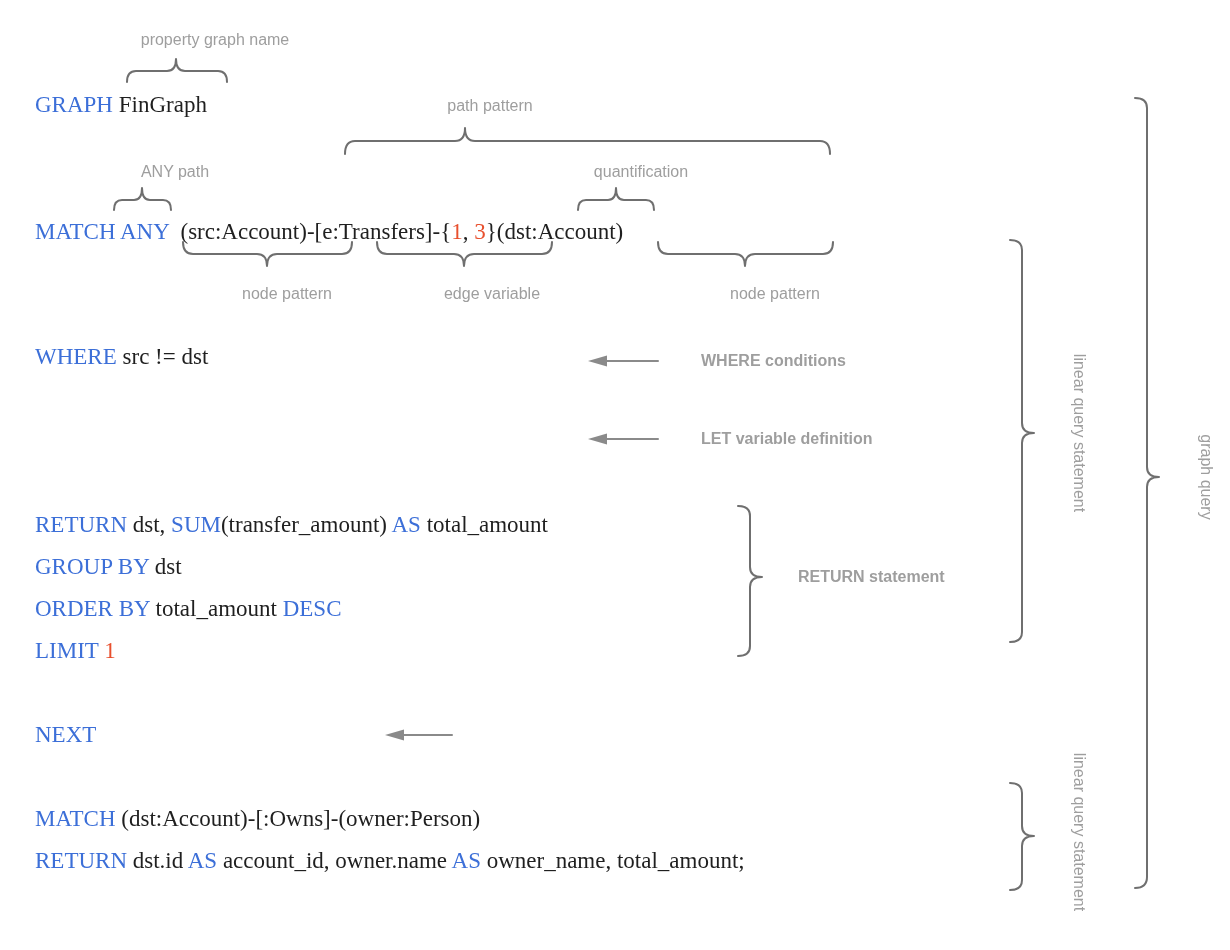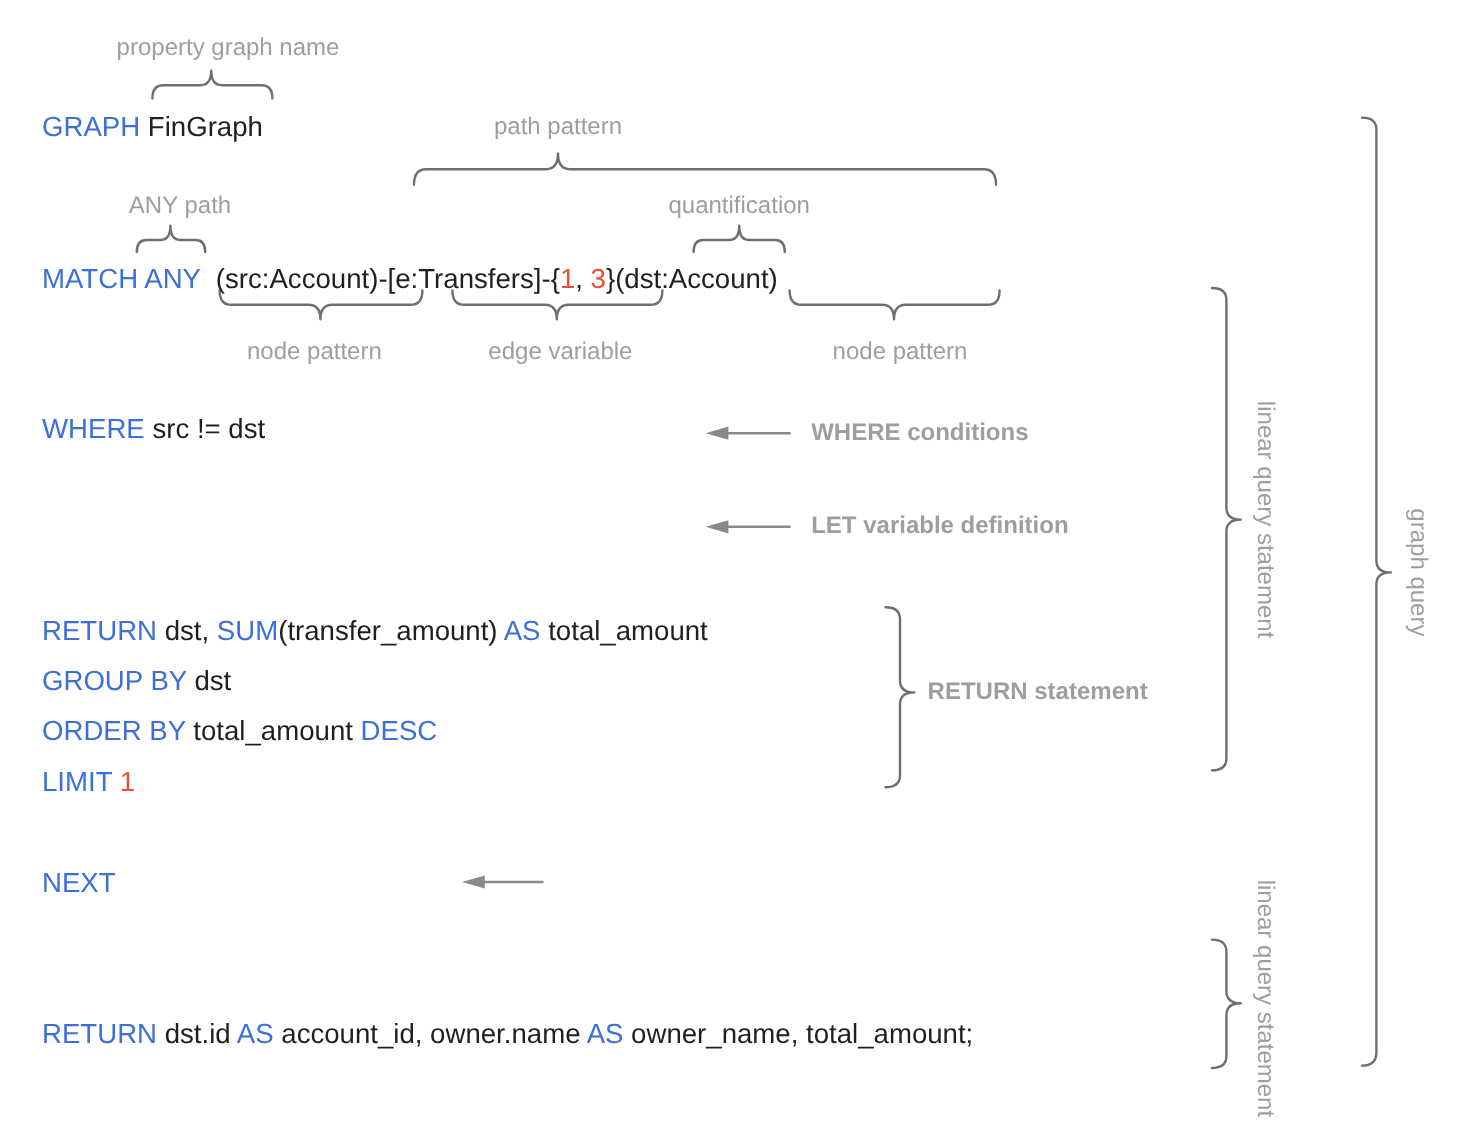--- a/index.html
+++ b/index.html
@@ -1,25 +1,25 @@
 <!DOCTYPE html>
 <html style="--keyword: #3c6fd8; --number: #e8502e; --code: #1f1f1f; --label: #9e9e9e; --brace: #6f6f6f; --arrow: #8a8a8a;"><head>
 <meta charset="utf-8">
 <title>Annotated graph query diagram</title>
 <style>
   html,body{margin:0;padding:0;background:#ffffff;}
   body{width:1230px;height:950px;overflow:hidden;}
   #canvas{position:relative;width:1230px;height:950px;background:#ffffff;
           font-family:"Liberation Sans",sans-serif;}
-  .code{position:absolute;font-family:Liberation Sans, sans-serif;font-size:23px;
+  .code{position:absolute;font-family:Liberation Serif, serif;font-size:23px;
         line-height:24px;white-space:pre;color:var(--code,#1f1f1f);}
   .kw{color:var(--keyword,#3c6fd8);}
   .num{color:var(--number,#e8502e);}
-  .lbl{position:absolute;font-size:20px;color:var(--label,#9e9e9e);white-space:nowrap;
-       transform:translate(-50%,-50%);}
+  .lbl{position:absolute;font-size:16px;color:var(--label,#9e9e9e);white-space:nowrap;
+       transform:translate(-50%,-50%);margin-left:25px;}
   .lbl.left{transform:translate(0,-50%);font-weight:bold;}
   .lbl.vert{writing-mode:vertical-rl;transform:translate(-50%,-50%);}
   svg.overlay{position:absolute;left:0;top:0;}
   .brace{fill:none;stroke:var(--brace,#6f6f6f);stroke-width:2;
          stroke-linecap:round;stroke-linejoin:round;}
   .arrow-line{fill:none;stroke:var(--arrow,#8a8a8a);stroke-width:2;stroke-linecap:round;}
   .arrow-head{fill:var(--arrow,#8a8a8a);stroke:none;}
 </style>
 </head>
 <body>
@@ -60,20 +60,21 @@
   <div class="code" style="left:35px;top:513px"><span class="kw">RETURN</span><span> dst, </span><span class="kw">SUM</span><span>(transfer_amount) </span><span class="kw">AS</span><span> total_amount</span></div>
 
   <div class="code" style="left:35px;top:555px"><span class="kw">GROUP BY</span><span> dst</span></div>
 
   <div class="code" style="left:35px;top:597px"><span class="kw">ORDER BY</span><span> total_amount </span><span class="kw">DESC</span></div>
 
   <div class="code" style="left:35px;top:639px"><span class="kw">LIMIT </span><span class="num">1</span></div>
 
   <div class="code" style="left:35px;top:723px"><span class="kw">NEXT</span></div>
 
+  <div class="code" style="left:35px;top:807px"><span class="kw">MATCH</span><span> (dst:Account)-[:Owns]-(owner:Person)</span></div>
 
   <div class="code" style="left:35px;top:849px"><span class="kw">RETURN</span><span> dst.id </span><span class="kw">AS</span><span> account_id, owner.name </span><span class="kw">AS</span><span> owner_name, total_amount;</span></div>
 
   <div class="lbl" style="left:190px;top:40px">property graph name</div>
   <div class="lbl" style="left:465px;top:106px">path pattern</div>
   <div class="lbl" style="left:150px;top:172px">ANY path</div>
   <div class="lbl" style="left:616px;top:172px">quantification</div>
   <div class="lbl" style="left:262px;top:294px">node pattern</div>
   <div class="lbl" style="left:467px;top:294px">edge variable</div>
   <div class="lbl" style="left:750px;top:294px">node pattern</div>

